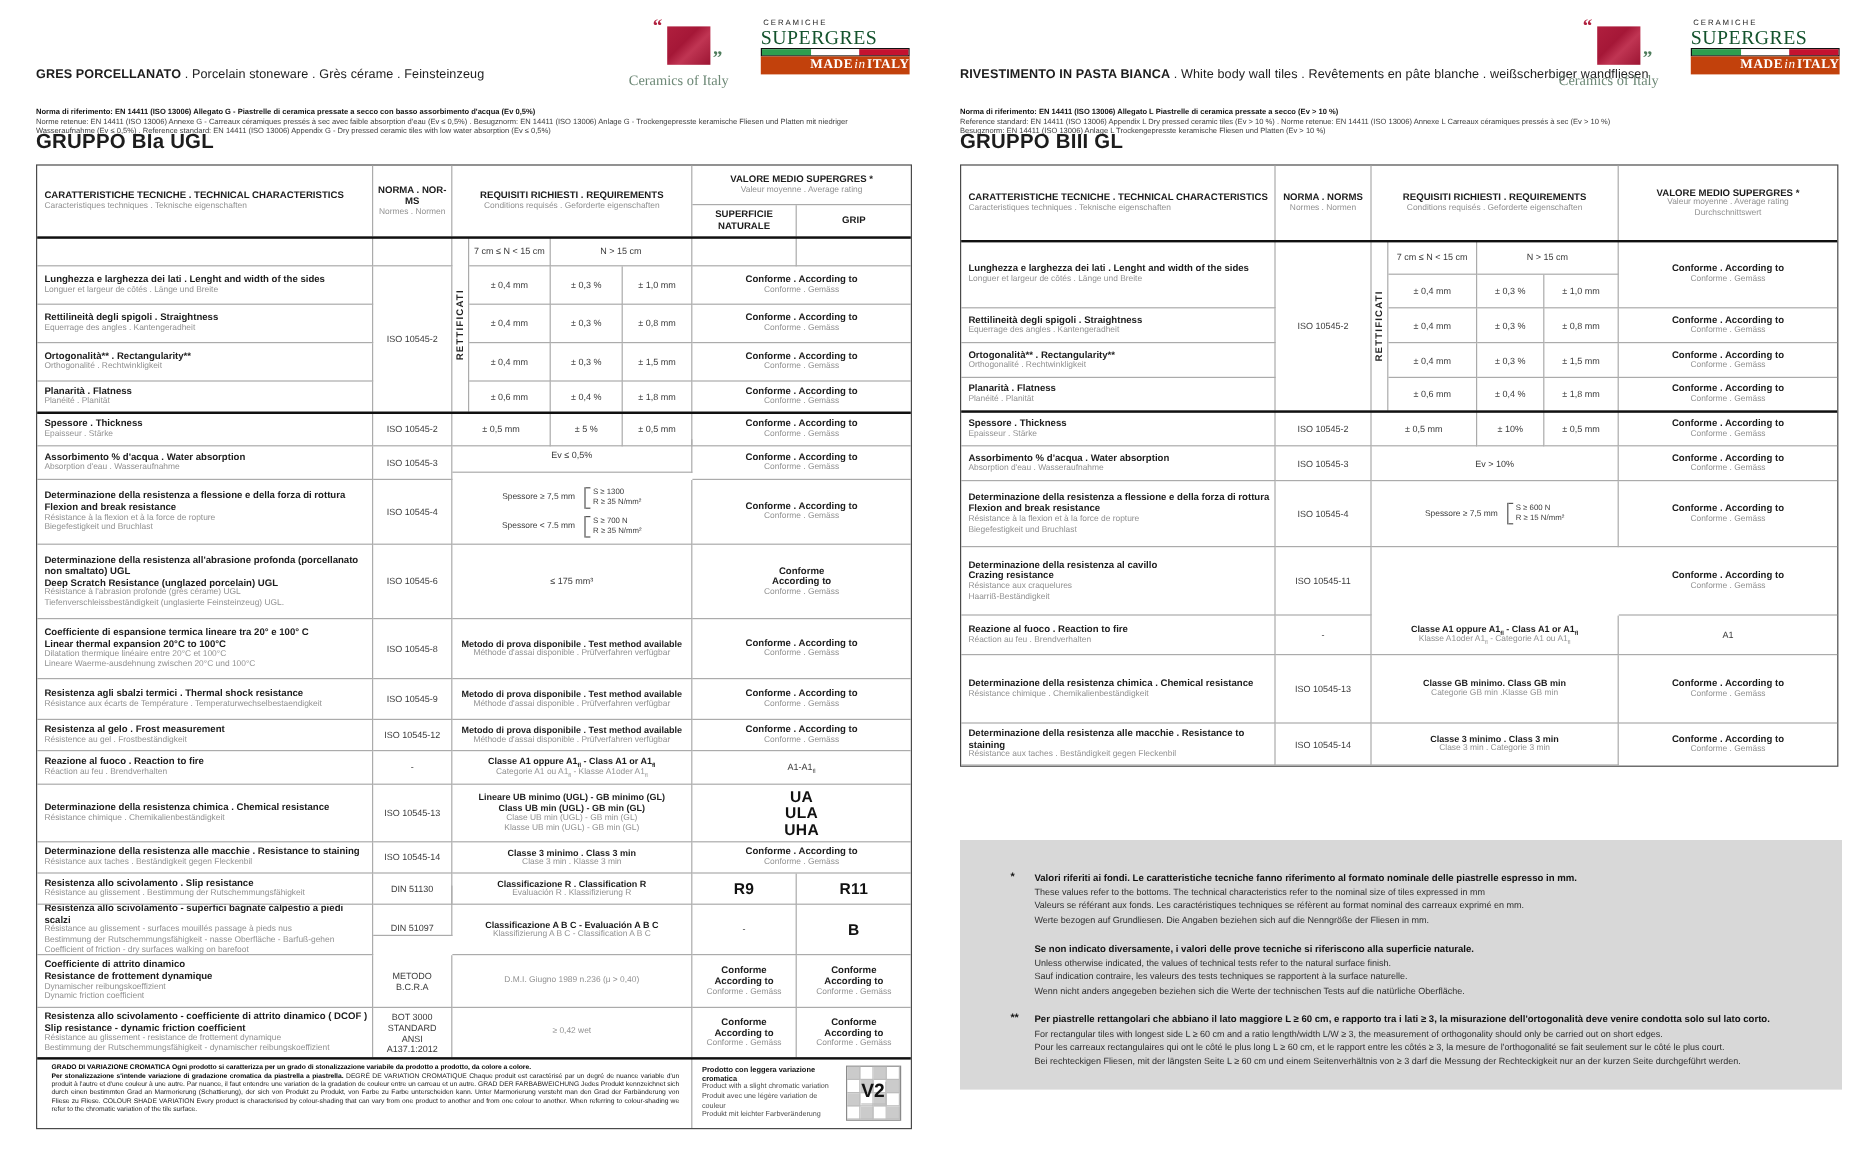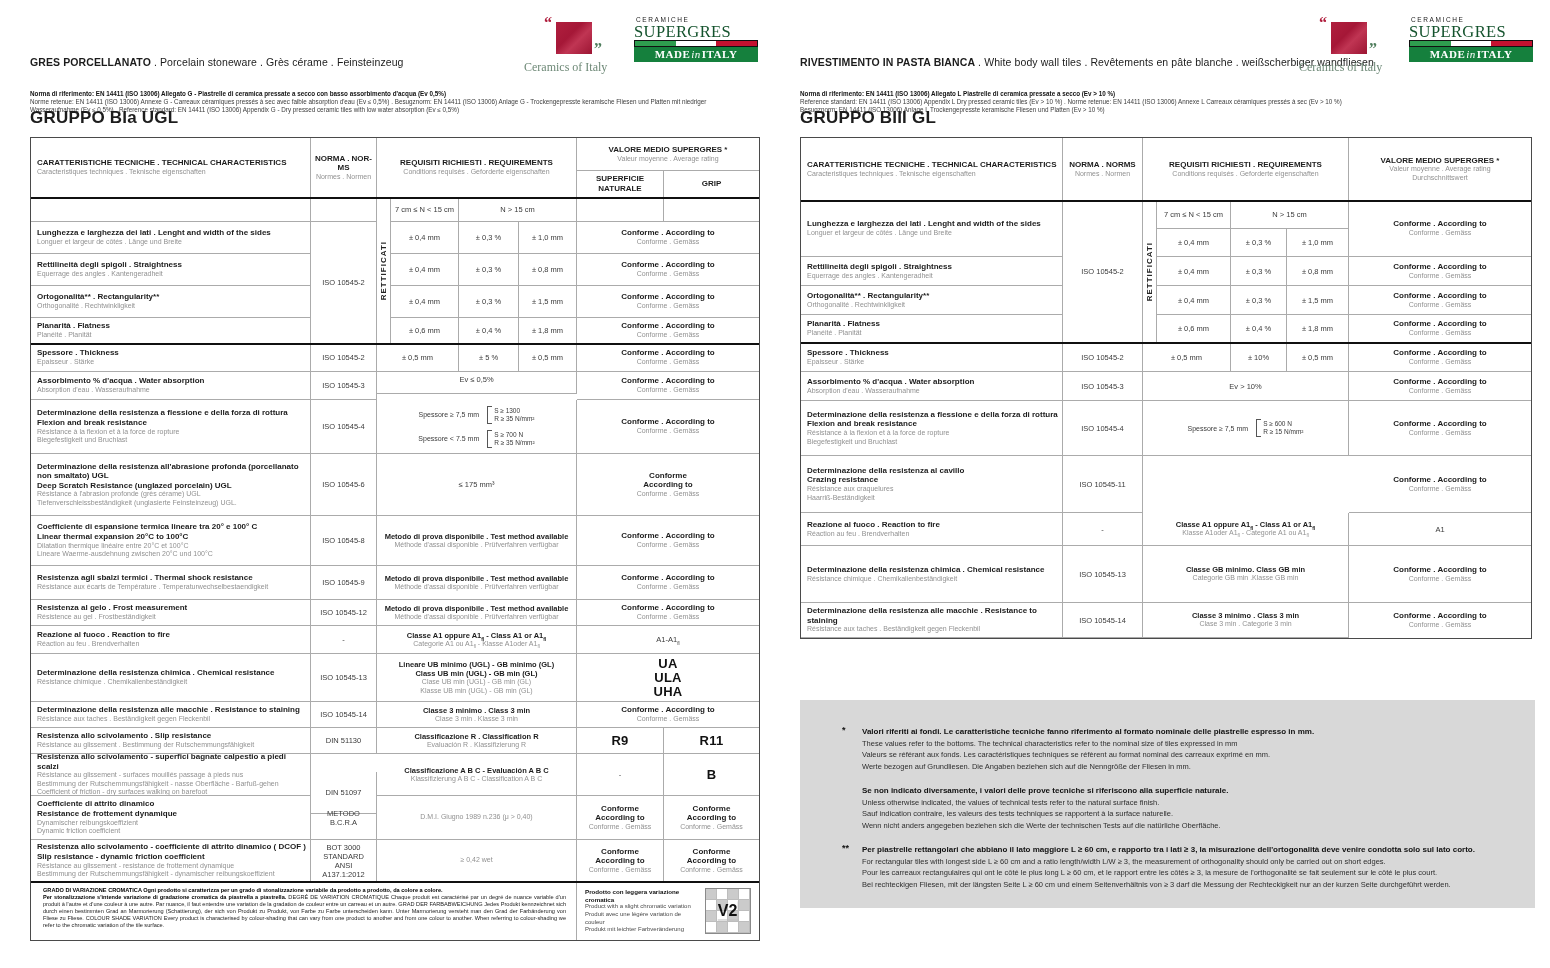--- a/index.html
+++ b/index.html
@@ -22,21 +22,21 @@
   .ci-q1{position:absolute;left:12px;top:-2px;color:#b01f3e;font-family:"Liberation Serif",serif;font-size:16px;font-weight:700;}
   .ci-q2{position:absolute;left:62px;top:24px;color:#4e7d5c;font-family:"Liberation Serif",serif;font-size:16px;font-weight:700;}
   .ci-caption{position:absolute;left:-8px;top:44px;width:110px;font-family:"Liberation Serif",serif;font-size:12px;color:#6d8876;white-space:nowrap;}
   .sg-logo{width:124px;}
   .sg-ceramiche{font-size:6.5px;letter-spacing:1.6px;color:#222;margin-left:2px;}
   .sg-name{font-family:"Liberation Serif",serif;font-size:16.5px;letter-spacing:.4px;color:#14532d;line-height:17px;}
   .sg-flag{display:flex;height:7px;border:1px solid #111;box-sizing:border-box;}
   .sg-flag .fg{flex:1;background:#2e9e4f;}
   .sg-flag .fw{flex:1;background:#fff;}
   .sg-flag .fr{flex:1;background:#c41230;}
-  .sg-made{background:#15803d;color:#fff;font-family:"Liberation Serif",serif;font-weight:700;font-size:11px;text-align:center;padding:1px 0 2px 0;letter-spacing:.5px;}
+  .sg-made{background:#c2410c;color:#fff;font-family:"Liberation Serif",serif;font-weight:700;font-size:11px;text-align:right;padding:1px 0 2px 0;letter-spacing:.5px;}
   .sg-made .in{font-style:italic;text-transform:lowercase;font-weight:400;padding:0 1px;}
 
   
   .spec-table{position:absolute;left:0;background:#fff;border:1.2px solid #4a4a4a;box-sizing:content-box;}
   .cell{position:absolute;box-sizing:border-box;border-right:1px solid #ababab;border-bottom:1px solid #ababab;
         display:flex;flex-direction:column;justify-content:center;align-items:center;text-align:center;overflow:hidden;padding:1px 2px;}
   .cell.left{align-items:flex-start;text-align:left;padding-left:6px;padding-right:4px;}
   .cell.noR{border-right:none;} .cell.noB{border-bottom:none;}
   .thickline{position:absolute;left:0;height:2px;background:#101010;z-index:5;}
   .t-b{display:block;font-weight:700;color:#1c1c1c;font-size:8px;line-height:9.6px;}
@@ -399,21 +399,21 @@
       </div>
       <div class="cell noR" style="left: 633px; top: 590px; width: 95px; height: 26px;">
         <span class="t-big">R11</span>
       </div>
       <div class="cell left" style="left: 0px; top: 616px; width: 280px; height: 42px;">
         <span class="t-b">Resistenza allo scivolamento - superfici bagnate calpestio a piedi scalzi</span>
         <span class="t-g">Résistance au glissement - surfaces mouillés passage à pieds nus</span>
         <span class="t-g">Bestimmung der Rutschemmungsfähigkeit - nasse Oberfläche - Barfuß-gehen</span>
         <span class="t-g">Coefficient of friction - dry surfaces walking on barefoot</span>
       </div>
-      <div class="cell req" style="left: 280px; top: 634px; width: 66px; height: 42px;">
+      <div class="cell req" style="left: 280px; top: 600px; width: 66px; height: 42px; justify-content: flex-end;">
         <span class="t-r">DIN 51097</span>
       </div>
       <div class="cell req" style="left: 346px; top: 616px; width: 200px; height: 42px;">
         <span class="t-b">Classificazione A B C - Evaluación A B C</span>
         <span class="t-g">Klassifizierung A B C - Classification A B C</span>
       </div>
       <div class="cell" style="left: 546px; top: 616px; width: 87px; height: 42px;">
         <span class="t-r">-</span>
       </div>
       <div class="cell noR" style="left: 633px; top: 616px; width: 95px; height: 42px;">

